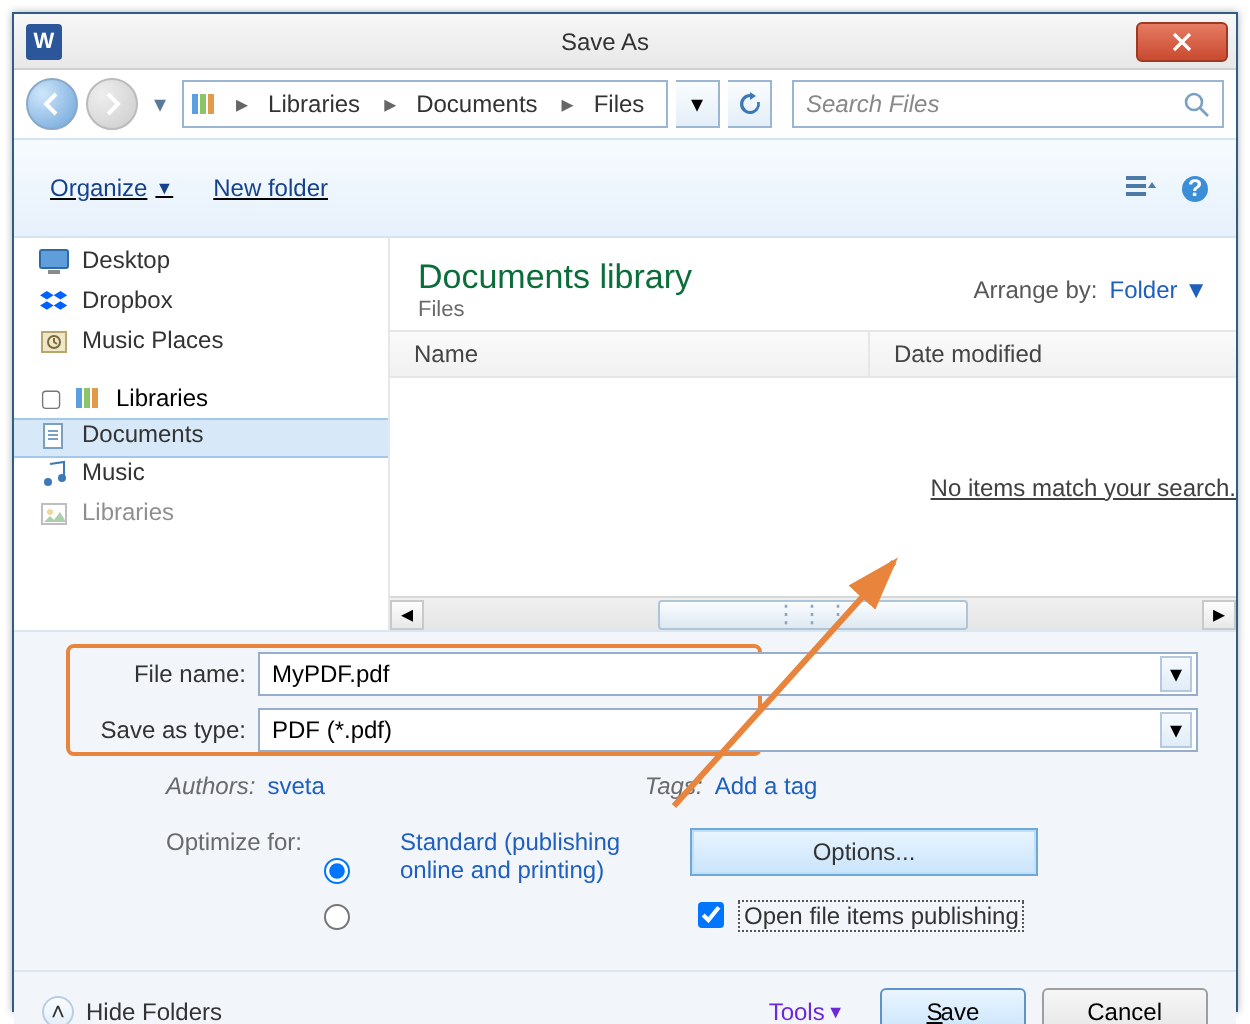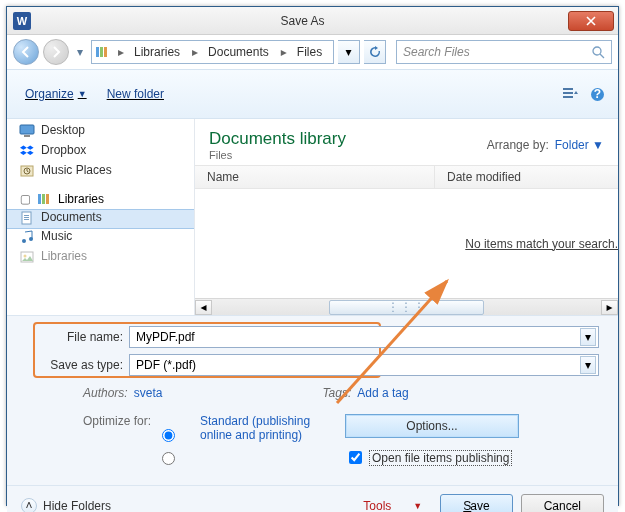--- a/index.html
+++ b/index.html
@@ -64,21 +64,21 @@
   .radioline input{margin-top:2px;}
   .optright{flex:1;}
   .optbtn{width:174px;height:24px;background:linear-gradient(#eaf5ff,#c9e4fb);border:1px solid #6fa7d8;display:flex;align-items:center;justify-content:center;color:#333;box-shadow:0 0 0 1px #bfe0fb inset;}
   .opencheck{margin-top:10px;display:flex;align-items:center;gap:4px;color:#333;}
   .opencheck span{border:1px dotted #555;padding:0 2px;}
   .footer{height:40px;border-top:1px solid #dbe6f1;display:flex;align-items:center;padding:0 14px;background:#f2f6fb;}
   .hidefold{display:flex;align-items:center;gap:6px;color:#333;}
   .footer .spacer{flex:1;}
   .footer .fbtn{height:24px;padding:0 22px;border:1px solid #9e9e9e;background:linear-gradient(#f6f6f6,#e6e6e6);border-radius:3px;margin-left:8px;display:flex;align-items:center;}
   .footer .fbtn.primary{background:linear-gradient(#eaf5ff,#c9e4fb);border-color:#5d93c8;}
-  .footer .tools{color:#b91c1c;display:flex;align-items:center;gap:22px;margin-right:10px;}
+  .footer .tools{color:#6d28d9;display:flex;align-items:center;gap:1px;margin-right:10px;}
   .arrow-annot{position:absolute;left:310px;top:256px;pointer-events:none;}
   u.ul{text-decoration:underline;}
 </style>
 </head>
 <body>
 
 <div class="window">
 
   <div class="titlebar">
     <div class="wicon">W</div>

